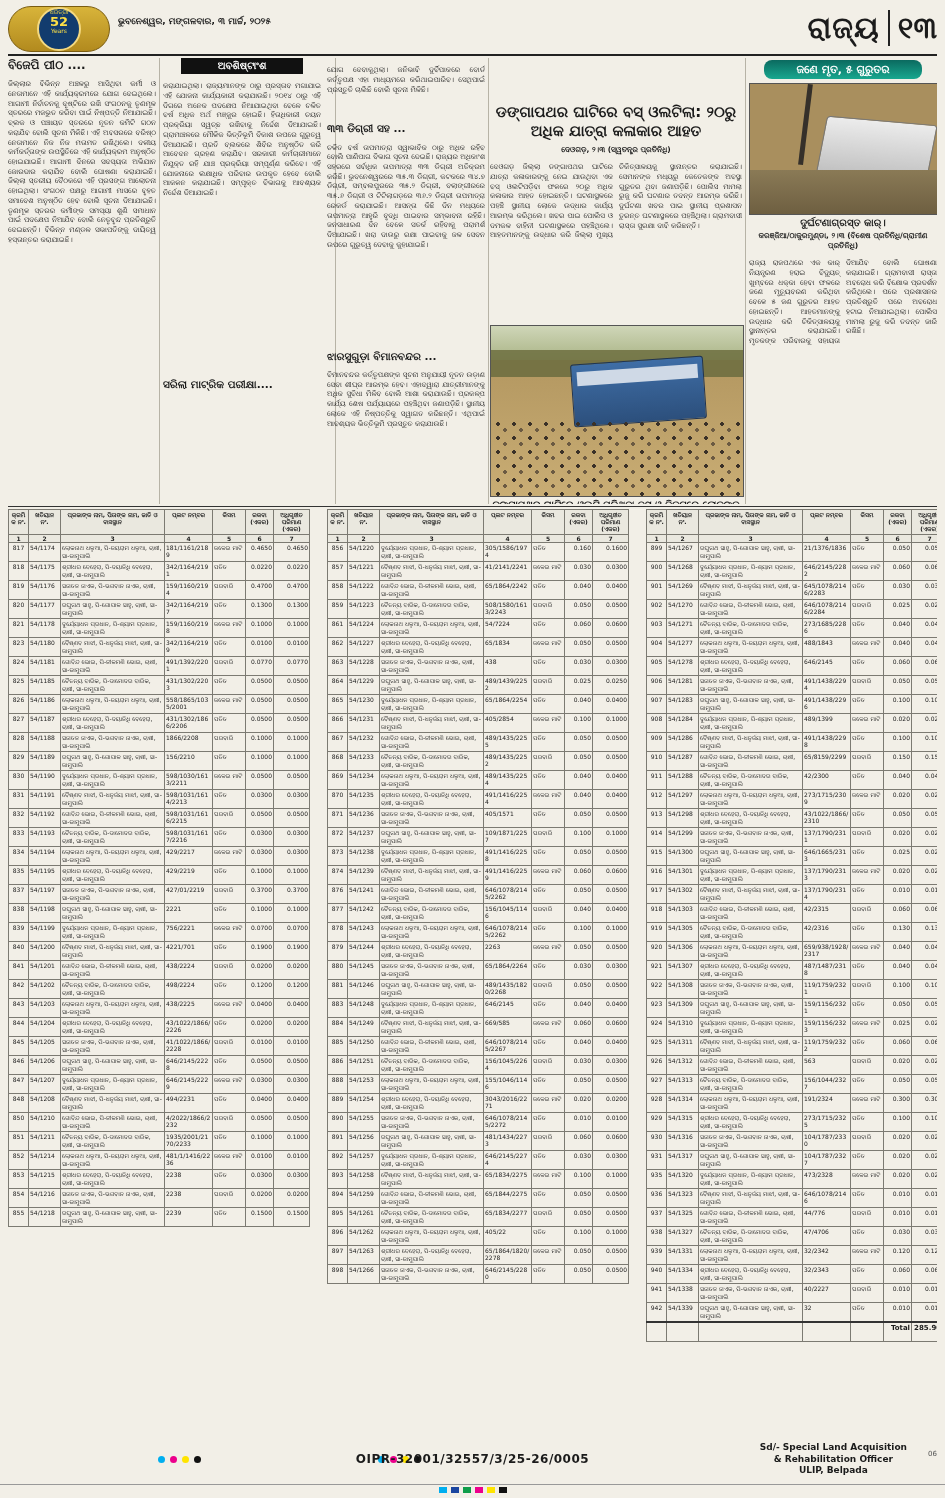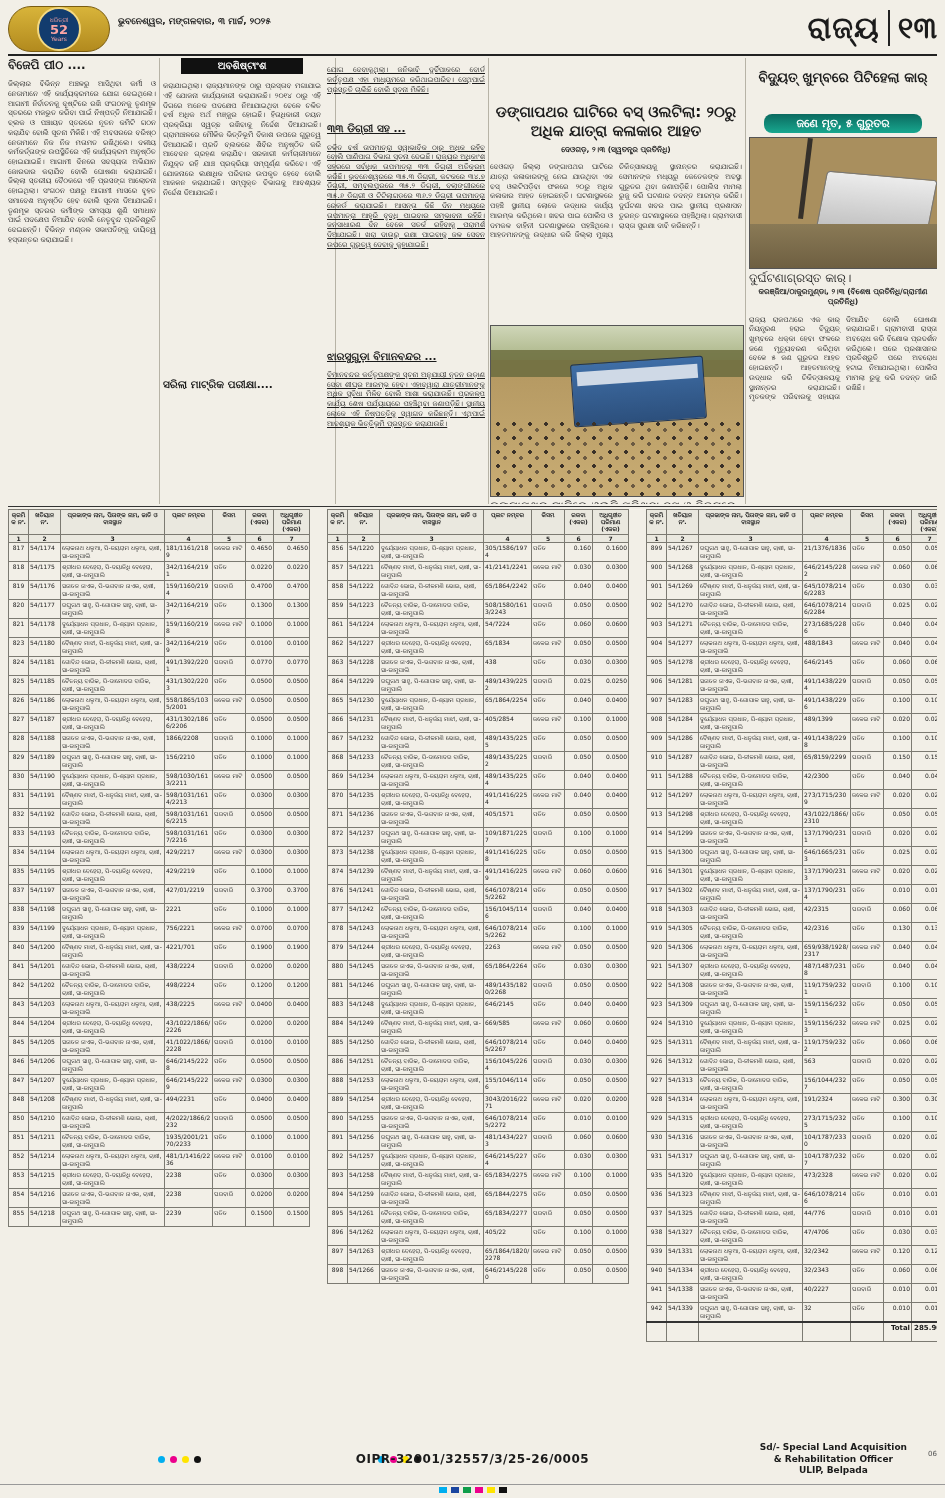--- a/index.html
+++ b/index.html
@@ -3,51 +3,51 @@
 <meta charset="utf-8">
 <style>
   html,body{margin:0;padding:0;background:#8a8a8a;}
   .page{position:relative;width:945px;height:1498px;margin:0 auto;background:#f2efe7;
         font-family:"DejaVu Sans",sans-serif;color:#1b1b1b;overflow:hidden;}
   
   .masthead{position:absolute;left:8px;right:8px;top:4px;height:50px;border-bottom:2px solid #222;}
   .logo{position:absolute;left:0;top:2px;width:100px;height:44px;background:linear-gradient(#d8b43a,#b28a1e);
         border-radius:24px;display:flex;align-items:center;justify-content:center;border:1px solid #7a5c10;}
   .logo-circle{width:40px;height:40px;border-radius:50%;background:#123c6e;border:2px solid #f4d981;
-        display:flex;flex-direction:column;align-items:center;justify-content:center;color:#fca5a5;line-height:1;}
+        display:flex;flex-direction:column;align-items:center;color:#fde047;line-height:1;}
   .logo-title{font-size:6px;}
   .logo-years{font-size:13px;font-weight:bold;}
   .logo-years-label{font-size:6px;}
   .dateline{position:absolute;left:110px;top:12px;width:160px;font-size:9px;font-weight:bold;line-height:1.3;}
   .pagelabel{position:absolute;right:0;top:0;display:flex;align-items:center;height:48px;}
   .section{font-size:30px;font-weight:bold;letter-spacing:1px;}
   .pagenum{font-size:30px;font-weight:bold;border-left:2px solid #222;margin-left:8px;padding-left:8px;}
   
   .news{position:absolute;left:8px;right:8px;top:58px;height:446px;}
   .ncol{position:absolute;top:0;height:446px;overflow:hidden;}
   .c1{left:0;width:148px;border-right:1px solid #b7b3a6;padding-right:3px;}
   .c2{left:155px;width:158px;border-right:1px solid #b7b3a6;padding-right:14px;}
-  .c3{left:319px;width:158px;border-right:1px solid #b7b3a6;padding-right:3px;text-decoration:underline;}
+  .c3{left:319px;width:158px;border-right:1px solid #b7b3a6;padding-right:3px;}
   .c4{left:482px;width:252px;border-right:1px solid #b7b3a6;padding-right:3px;}
   .c5{left:741px;width:188px;}
   .atitle{font-size:12px;font-weight:bold;margin:0 0 3px 0;}
   .subhead{font-size:10.5px;font-weight:bold;margin:3px 0;}
   .boxhead{background:#111;color:#fff;font-size:10px;font-weight:bold;text-align:center;
            padding:2px 4px;margin:0 18px 4px 18px;}
   .body{font-size:7.2px;line-height:1.35;text-align:justify;overflow:hidden;}
   .h-bus{font-size:15px;font-weight:bold;text-align:center;line-height:1.25;height:40px;overflow:hidden;margin-bottom:2px;margin-top:45px;}
   .h-car{font-size:13.5px;font-weight:bold;text-align:center;line-height:1.25;height:34px;overflow:hidden;}
   .byline{font-size:7.5px;font-weight:bold;text-align:center;margin:1px 0;}
   .twocol{column-count:2;column-gap:6px;}
   .badge{display:block;margin:2px auto 4px auto;width:150px;text-align:center;padding:3px 4px;
          background:linear-gradient(#0b6a5f,#18a78f);color:#fff;font-weight:bold;font-size:11px;border-radius:8px;}
   .photo{position:relative;width:100%;overflow:hidden;border:1px solid #555;background:#a98f5e;}
   .busphoto{height:170px;margin-top:3px;}
   .carphoto{height:130px;}
-  .caption{font-size:12px;font-weight:normal;text-align:left;margin:2px 0;}
+  .caption{font-size:10px;font-weight:bold;text-align:center;margin:2px 0;}
   .ph-sky{position:absolute;left:0;top:0;width:100%;height:20%;background:linear-gradient(#cfd6b8,#aab486);}
   .ph-trees{position:absolute;left:0;top:14%;width:100%;height:16%;background:#6d6f3f;opacity:.85;}
   .ph-ground{position:absolute;left:0;top:30%;width:100%;height:70%;background:linear-gradient(#b69a63,#c9ad74);}
   .ph-bus{position:absolute;left:32%;top:20%;width:52%;height:36%;background:linear-gradient(#3f6ea6,#2c4f7c);
           transform:rotate(-4deg);border:1px solid #1e3454;border-radius:3px;}
   .ph-bus:after{content:"";position:absolute;left:4%;top:12%;width:92%;height:22%;background:#cfd9e6;}
   .ph-crowd{position:absolute;left:0;bottom:0;width:100%;height:46%;
      background-image:radial-gradient(circle 3px at 7px 6px,#3a3128 60%,transparent 61%),
                       radial-gradient(circle 3px at 14px 12px,#6b5a42 60%,transparent 61%);
      background-size:16px 14px,16px 14px;}
@@ -130,21 +130,20 @@
         <div class="ph-sky"></div>
         <div class="ph-trees"></div>
         <div class="ph-ground"></div>
         <div class="ph-bus"></div>
         <div class="ph-crowd"></div>
       </div>
       <div class="caption">ଡଙ୍ଗାପଥର ଘାଟିରେ ଓଲଟି ପଡ଼ିଥିବା ବସ୍ ଓ ନିକଟରେ ଲୋକଙ୍କ ଭିଡ଼।</div>
     </div>
 
     <div class="ncol c5">
-      <h2 class="h-car">ବିଦ୍ୟୁତ୍ ଖୁମ୍ବରେ ପିଟିହେଲା କାର୍</h2>
       <span class="badge">ଜଣେ ମୃତ, ୫ ଗୁରୁତର</span>
       <div class="photo carphoto">
         <div class="ph-pole"></div>
         <div class="ph-car"></div>
         <div class="ph-dirt"></div>
       </div>
       <div class="caption">ଦୁର୍ଘଟଣାଗ୍ରସ୍ତ କାର୍।</div>
       <div class="byline">
         <span>କରଞ୍ଜିଆ/ଠାକୁରମୁଣ୍ଡା, ୨।୩</span>
         <span>(ବିଶେଷ ପ୍ରତିନିଧି/ଗ୍ରାମୀଣ ପ୍ରତିନିଧି)</span>

